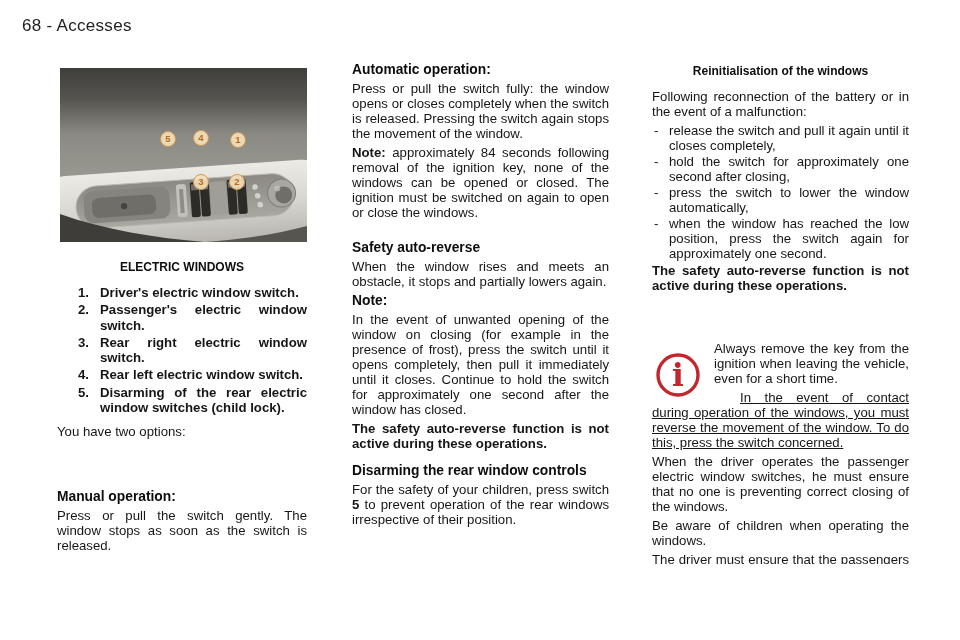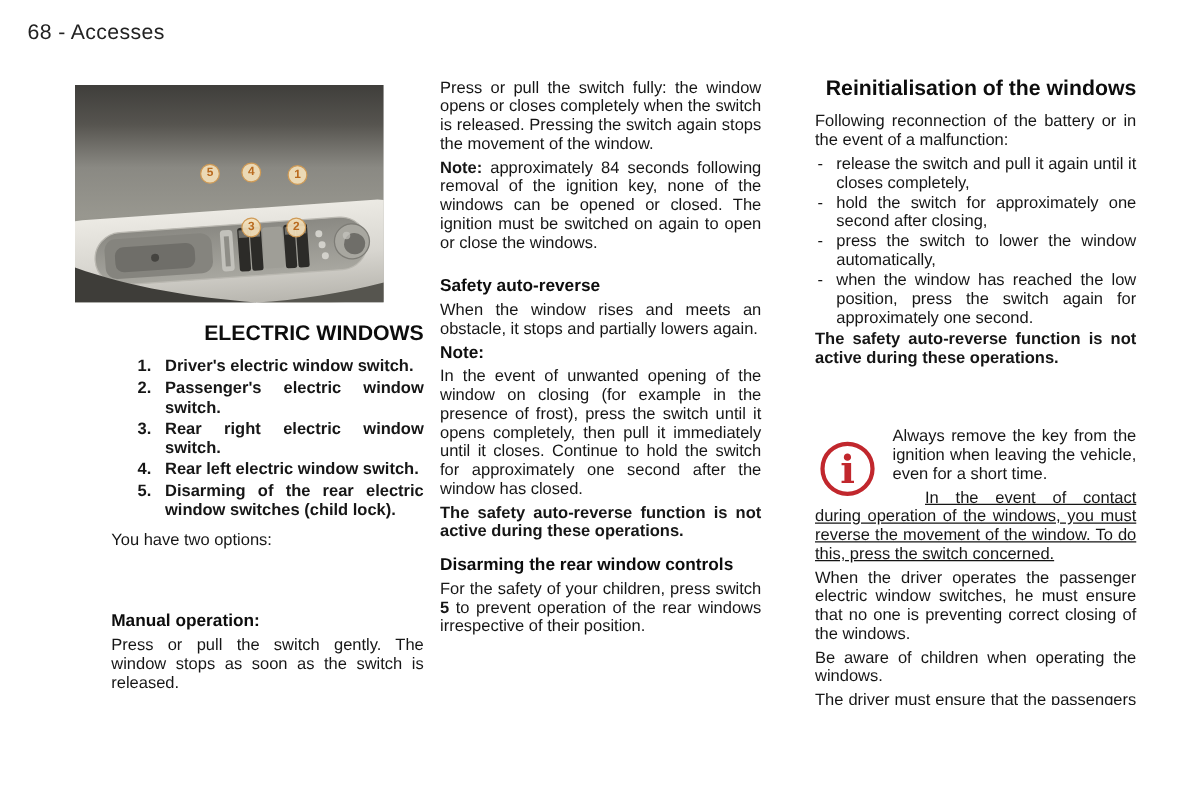--- a/index.html
+++ b/index.html
@@ -10,26 +10,26 @@
 
   
   .figure{position:absolute;left:60px;top:68px;width:247px;height:174px;}
   .figure svg{display:block;}
   .callout{position:absolute;width:14px;height:14px;border-radius:50%;
            background:rgba(243,223,186,.92);border:1px solid #cf9a55;color:#b96a1f;
            font-size:9.5px;font-weight:bold;line-height:14px;text-align:center;}
 
   
   .col{position:absolute;top:62px;width:257px;font-size:13.2px;line-height:15px;text-align:justify;}
-  .col.left{left:57px;top:258px;width:250px;margin-left:32px;}
+  .col.left{left:57px;top:258px;width:250px;}
   .col.mid{left:352px;}
   .col.right{left:652px;}
 
   .col p{margin:0 0 4px 0;}
-  h2{font-size:17px;line-height:18px;margin:0 0 9px 0;color:#0d0d0d;text-align:right;}
+  h2{font-size:12px;line-height:18px;margin:0 0 9px 0;color:#0d0d0d;text-align:center;}
   h3{font-size:13.8px;line-height:16px;margin:0 0 3px 0;color:#0d0d0d;text-align:left;}
   .gap-lg{margin-top:20px;}
   .gap-md{margin-top:12px;}
   .bold-warning{font-weight:bold;margin-top:2px;}
 
   
   ol.switch-list{list-style:none;margin:0;padding:0;font-weight:bold;}
   ol.switch-list li{position:relative;padding-left:43px;margin-bottom:2px;line-height:15.3px;}
   ol.switch-list .num{position:absolute;left:21px;}
   .options{margin-top:9px !important;}
@@ -124,20 +124,21 @@
       <li><span class="num">3.</span><span>Rear right electric window switch.</span></li>
       <li><span class="num">4.</span><span>Rear left electric window switch.</span></li>
       <li><span class="num">5.</span><span>Disarming of the rear electric window switches (child lock).</span></li>
     </ol>
     <p class="options">You have two options:</p>
     <h3 class="manual-h">Manual operation:</h3>
     <p>Press or pull the switch gently. The window stops as soon as the switch is released.</p>
   </section>
 
   <section class="col mid">
+    <h3>Automatic operation:</h3>
     <p>Press or pull the switch fully: the window opens or closes completely when the switch is released. Pressing the switch again stops the movement of the window.</p>
     <p><b>Note:</b><span> approximately 84 seconds following removal of the ignition key, none of the windows can be opened or closed. The ignition must be switched on again to open or close the windows.</span></p>
     <h3 class="gap-lg">Safety auto-reverse</h3>
     <p>When the window rises and meets an obstacle, it stops and partially lowers again.</p>
     <h3>Note:</h3>
     <p>In the event of unwanted opening of the window on closing (for example in the presence of frost), press the switch until it opens completely, then pull it immediately until it closes. Continue to hold the switch for approximately one second after the window has closed.</p>
     <p class="bold-warning">The safety auto-reverse function is not active during these operations.</p>
     <h3 class="gap-md">Disarming the rear window controls</h3>
     <p><span>For the safety of your children, press switch </span><b>5</b><span> to prevent operation of the rear windows irrespective of their position.</span></p>
   </section>

